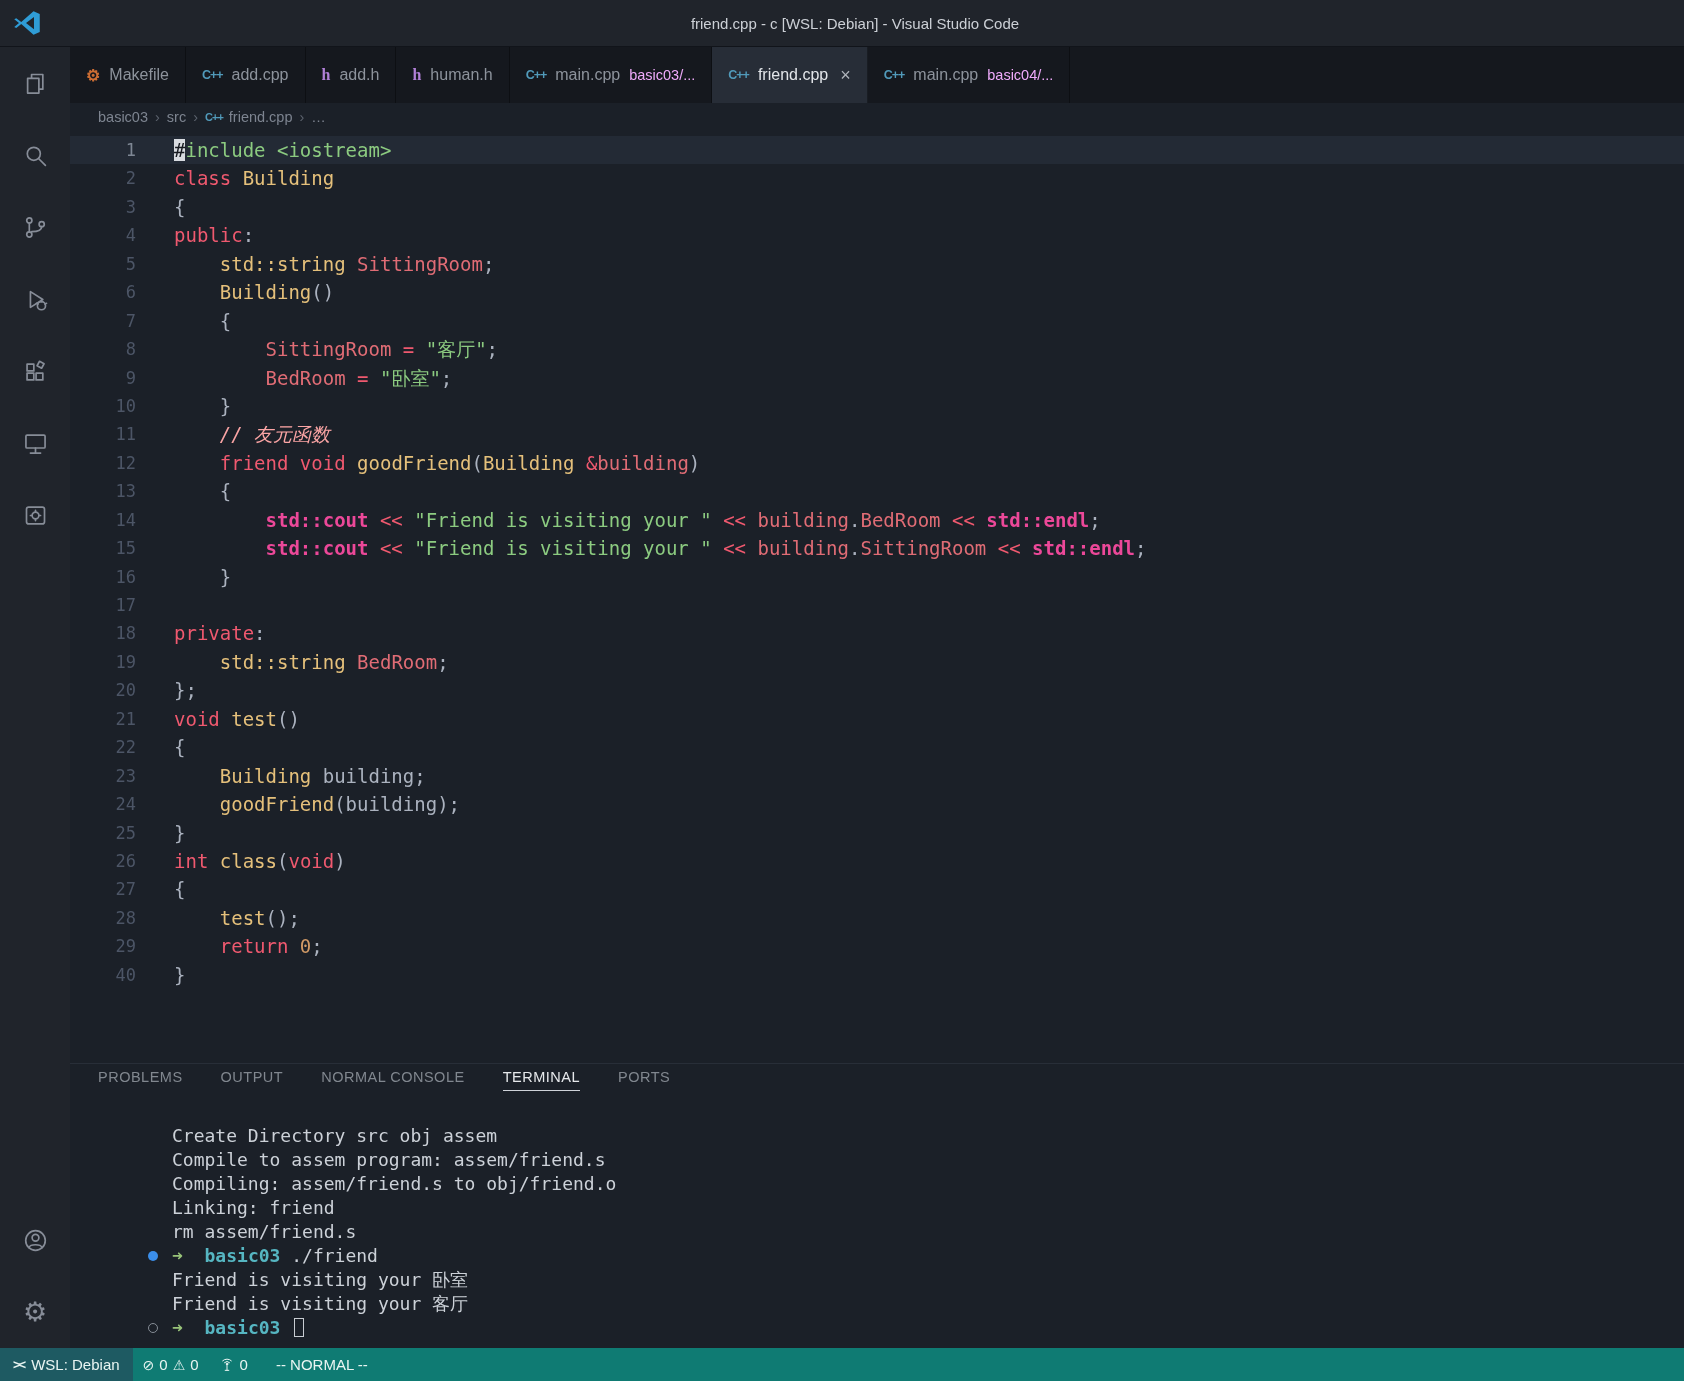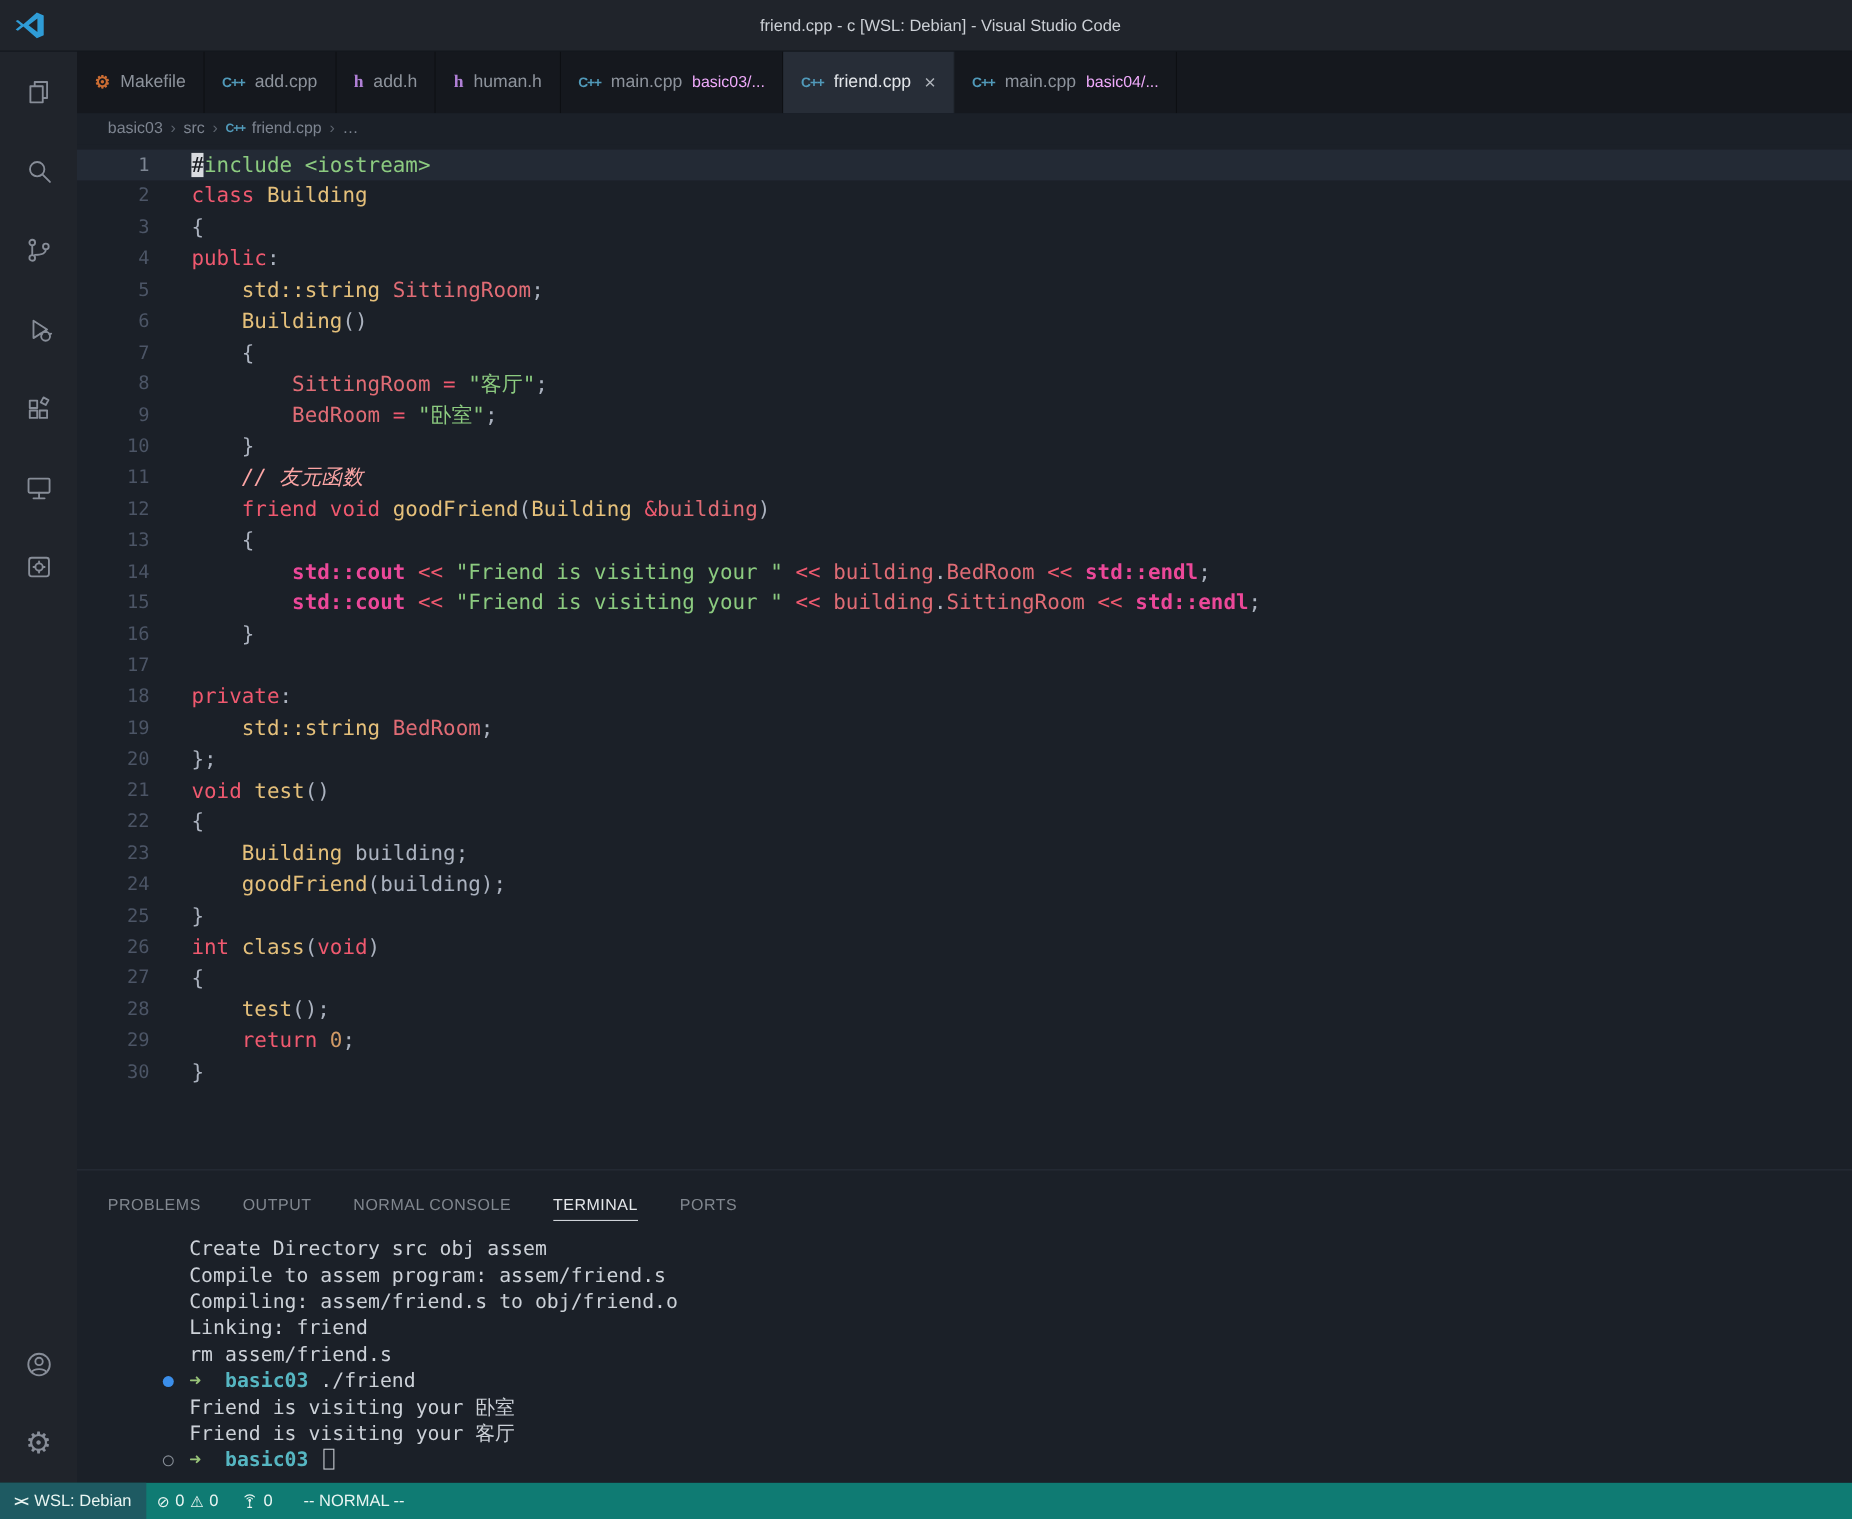--- a/index.html
+++ b/index.html
@@ -61,21 +61,21 @@
   .tk-pre{color:#8ccb80}
   .tk-com{color:#fca5a5;font-style:italic}
   .tk-op{color:#ef596f}
   .tk-num{color:#d19a66}
   .tk-std{color:#ec4899;font-weight:600}
   .tk-pln{color:#abb2bf}
   .tk-cur{background:#d8dbe0;color:#16191f}
 
   
   .panel{height:285px;border-top:1px solid #282e38;flex:0 0 auto;background:#1b2028;display:flex;flex-direction:column}
-  .panel-tabs{height:46px;display:flex;align-items:flex-end;padding-left:28px;flex:0 0 auto}
+  .panel-tabs{height:46px;display:flex;align-items:flex-start;padding-left:28px;flex:0 0 auto}
   .panel-tab{margin-right:38px;font-size:14.5px;letter-spacing:.5px;color:#81878f;cursor:pointer;
     padding:5px 0;border-bottom:1.5px solid transparent}
   .panel-tab.active{color:#e6e8eb;border-bottom-color:#cfd3d9}
   .terminal{flex:1;padding:14px 0 0 102px;font-family:"DejaVu Sans Mono","Liberation Mono",monospace;
     font-size:18px;color:#ccd1d8;cursor:text}
   .term-line{height:24px;line-height:24px;white-space:pre;position:relative}
   .tt-arrow{color:#98c379;font-weight:bold}
   .tt-dir{color:#56b6c2;font-weight:bold}
   .dec{position:absolute;left:-24px;top:7px;width:10px;height:10px;border-radius:50%}
   .dec-done{background:var(--c-accent,#3b8eea)}
@@ -240,21 +240,21 @@
         <div class="code-line"><span class="ln">20</span><span class="code"><span class="tk-pln">};</span></span></div>
         <div class="code-line"><span class="ln">21</span><span class="code"><span class="tk-kw">void</span><span class="tk-pln"> </span><span class="tk-fn">test</span><span class="tk-pln">()</span></span></div>
         <div class="code-line"><span class="ln">22</span><span class="code"><span class="tk-pln">{</span></span></div>
         <div class="code-line"><span class="ln">23</span><span class="code"><span class="tk-pln">    </span><span class="tk-typ">Building</span><span class="tk-pln"> </span><span class="tk-pln">building</span><span class="tk-pln">;</span></span></div>
         <div class="code-line"><span class="ln">24</span><span class="code"><span class="tk-pln">    </span><span class="tk-fn">goodFriend</span><span class="tk-pln">(</span><span class="tk-pln">building</span><span class="tk-pln">);</span></span></div>
         <div class="code-line"><span class="ln">25</span><span class="code"><span class="tk-pln">}</span></span></div>
         <div class="code-line"><span class="ln">26</span><span class="code"><span class="tk-kw">int</span><span class="tk-pln"> </span><span class="tk-fn">class</span><span class="tk-pln">(</span><span class="tk-kw">void</span><span class="tk-pln">)</span></span></div>
         <div class="code-line"><span class="ln">27</span><span class="code"><span class="tk-pln">{</span></span></div>
         <div class="code-line"><span class="ln">28</span><span class="code"><span class="tk-pln">    </span><span class="tk-fn">test</span><span class="tk-pln">();</span></span></div>
         <div class="code-line"><span class="ln">29</span><span class="code"><span class="tk-pln">    </span><span class="tk-kw">return</span><span class="tk-pln"> </span><span class="tk-num">0</span><span class="tk-pln">;</span></span></div>
-        <div class="code-line"><span class="ln">30</span><span class="code"><span class="tk-pln">}</span></span></div>
+        <div class="code-line"><span class="ln">40</span><span class="code"><span class="tk-pln">}</span></span></div>
       </div>
   </div>
 
   <div class="panel">
     <div class="panel-tabs">
         <div class="panel-tab">PROBLEMS</div>
         <div class="panel-tab">OUTPUT</div>
         <div class="panel-tab">NORMAL CONSOLE</div>
         <div class="panel-tab active">TERMINAL</div>
         <div class="panel-tab">PORTS</div>

